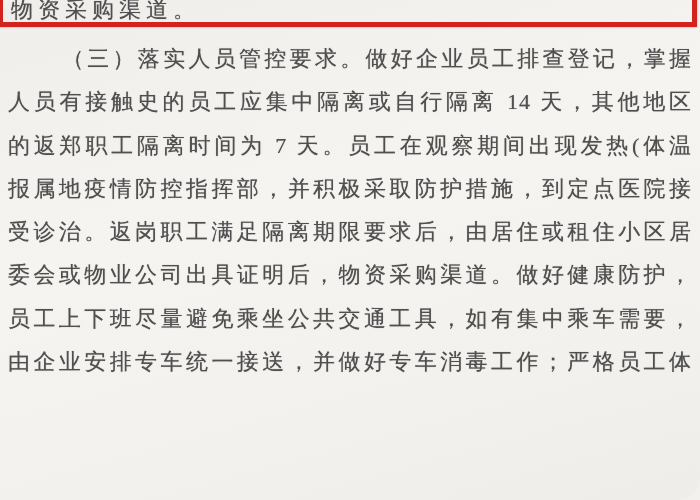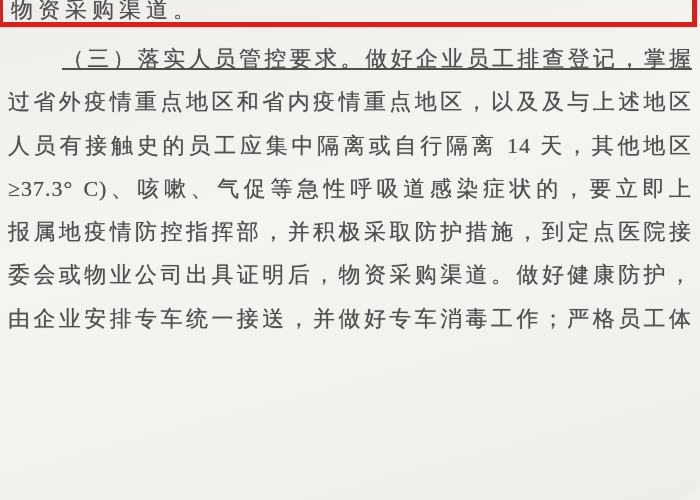--- a/index.html
+++ b/index.html
@@ -50,35 +50,35 @@
     height: 43.3px;
     font-size: 22px;
     line-height: 27px;
     letter-spacing: 1px;
     text-align: justify;
     text-align-last: justify;
     overflow: hidden;
   }
   .para-line.indent {
     text-indent: 54px;
-    text-decoration: underline;
   }
 </style>
 </head>
 <body>
 
 <div class="page">
 
   <div class="red-box">
     <div class="box-text">物资采购渠道。</div>
   </div>
 
   <div class="paragraph">
     <div class="para-line indent">（三）落实人员管控要求。做好企业员工排查登记，掌握</div>
-    <div class="para-line">过省外疫情重点地区和省内疫情重点地区，以及及与上述地区</div>
     <div class="para-line">人员有接触史的员工应集中隔离或自行隔离 14 天，其他地区</div>
-    <div class="para-line">≥37.3° C)、咳嗽、气促等急性呼吸道感染症状的，要立即上</div>
+    <div class="para-line">的返郑职工隔离时间为 7 天。员工在观察期间出现发热(体温</div>
     <div class="para-line">报属地疫情防控指挥部，并积极采取防护措施，到定点医院接</div>
+    <div class="para-line">受诊治。返岗职工满足隔离期限要求后，由居住或租住小区居</div>
     <div class="para-line">委会或物业公司出具证明后，物资采购渠道。做好健康防护，</div>
+    <div class="para-line">员工上下班尽量避免乘坐公共交通工具，如有集中乘车需要，</div>
     <div class="para-line">由企业安排专车统一接送，并做好专车消毒工作；严格员工体</div>
   </div>
 
 </div>
 
 </body></html>

